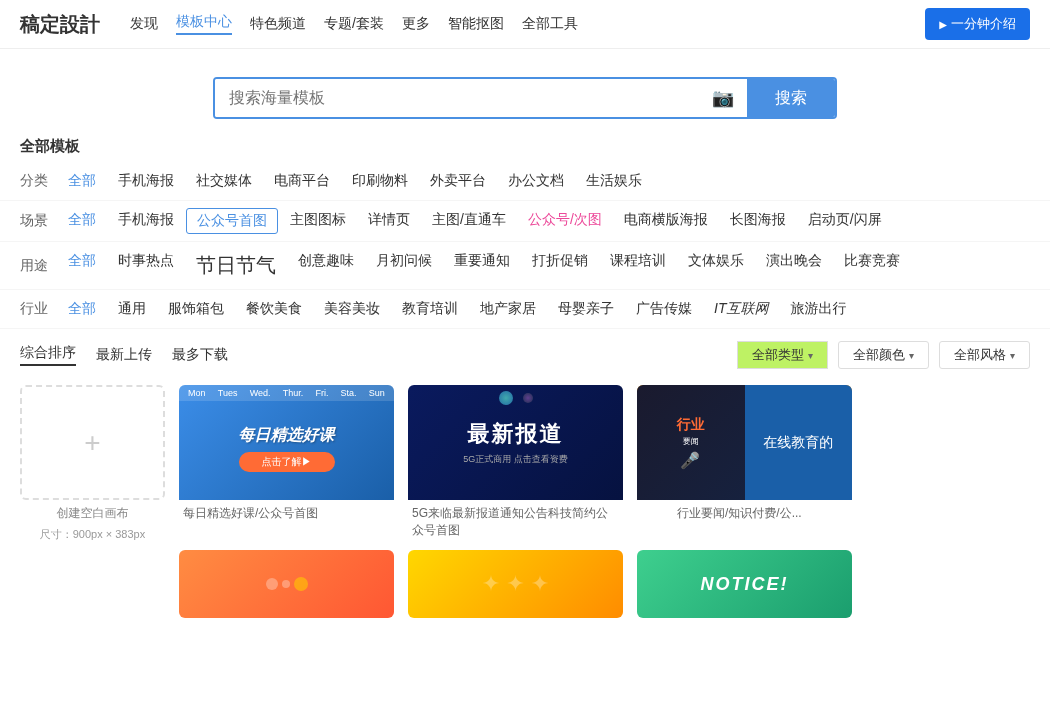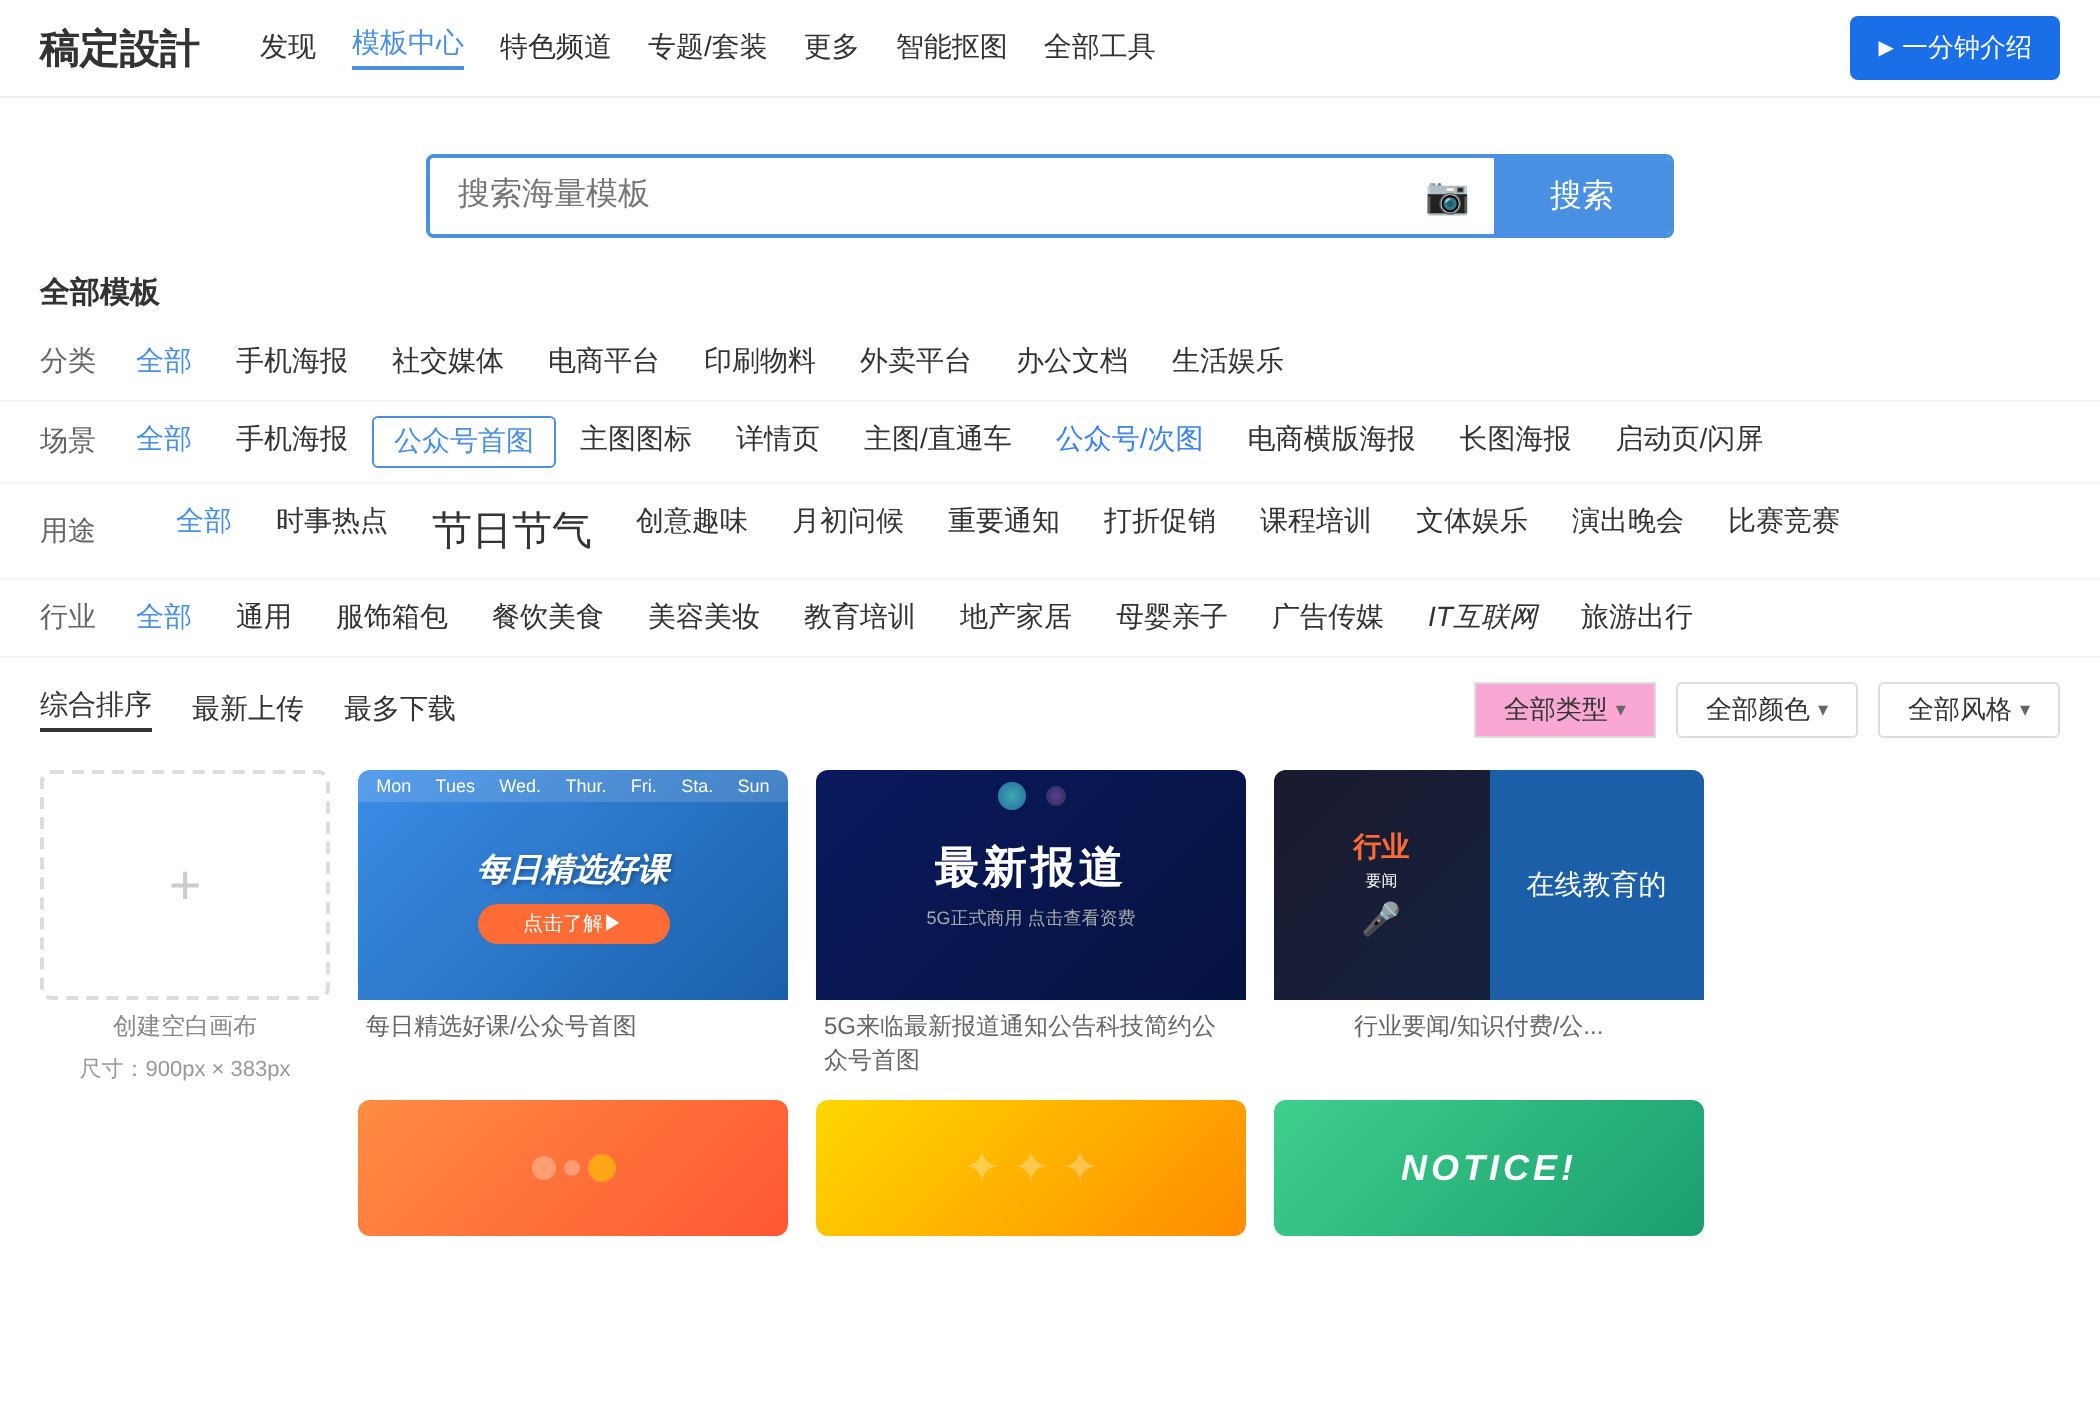--- a/index.html
+++ b/index.html
@@ -53,28 +53,28 @@
 
 <div style="display:flex; align-items:center; padding:7px 20px; border-bottom:1px solid #f5f5f5;">
   <span style="color:#666; width:38px; font-size:14px; flex-shrink:0;">场景</span>
   <div style="display:flex; flex-wrap:wrap; gap:2px;">
     <span style="padding:3px 10px; color:#4a90e2; font-size:14px; cursor:pointer;">全部</span>
     <span style="padding:3px 10px; color:#333; font-size:14px; cursor:pointer;">手机海报</span>
     <span style="padding:3px 10px; color:#4a90e2; border:1px solid #4a90e2; border-radius:3px; font-size:14px; cursor:pointer; position:relative;">公众号首图</span>
     <span style="padding:3px 10px; color:#333; font-size:14px; cursor:pointer;">主图图标</span>
     <span style="padding:3px 10px; color:#333; font-size:14px; cursor:pointer;">详情页</span>
     <span style="padding:3px 10px; color:#333; font-size:14px; cursor:pointer;">主图/直通车</span>
-    <span style="padding:3px 10px; color:#3b82f6; font-size:14px; cursor:pointer;">公众号/次图</span>
+    <span style="padding:3px 10px; color:#ec4899; font-size:14px; cursor:pointer;">公众号/次图</span>
     <span style="padding:3px 10px; color:#333; font-size:14px; cursor:pointer;">电商横版海报</span>
     <span style="padding:3px 10px; color:#333; font-size:14px; cursor:pointer;">长图海报</span>
     <span style="padding:3px 10px; color:#333; font-size:14px; cursor:pointer;">启动页/闪屏</span>
   </div>
 </div>
 
-<div style="display:flex; align-items:center; padding:7px 20px; border-bottom:1px solid #f5f5f5;gap:20px;">
+<div style="display:flex; align-items:center; padding:7px 20px; border-bottom:1px solid #f5f5f5;">
   <span style="color:#666; width:38px; font-size:14px; flex-shrink:0;">用途</span>
   <div style="display:flex; flex-wrap:wrap; gap:2px;">
     <span style="padding:3px 10px; color:#4a90e2; font-size:14px; cursor:pointer;">全部</span>
     <span style="padding:3px 10px; color:#333; font-size:14px; cursor:pointer;">时事热点</span>
     <span style="padding:3px 10px; color:#333; font-size:20px; cursor:pointer;">节日节气</span>
     <span style="padding:3px 10px; color:#333; font-size:14px; cursor:pointer;">创意趣味</span>
     <span style="padding:3px 10px; color:#333; font-size:14px; cursor:pointer;">月初问候</span>
     <span style="padding:3px 10px; color:#333; font-size:14px; cursor:pointer;">重要通知</span>
     <span style="padding:3px 10px; color:#333; font-size:14px; cursor:pointer;">打折促销</span>
     <span style="padding:3px 10px; color:#333; font-size:14px; cursor:pointer;">课程培训</span>
@@ -99,21 +99,21 @@
     <span style="padding:3px 10px; color:#333; font-size:14px; cursor:pointer;font-style:italic;">IT互联网</span>
     <span style="padding:3px 10px; color:#333; font-size:14px; cursor:pointer;">旅游出行</span>
   </div>
 </div>
 
 <div style="display:flex; align-items:center; padding:10px 20px; margin-top:2px;">
   <span style="margin-right:20px; cursor:pointer; color:#333; font-size:14px; border-bottom:2px solid #333; padding-bottom:2px;">综合排序</span>
   <span style="margin-right:20px; cursor:pointer; color:#333; font-size:14px;">最新上传</span>
   <span style="margin-right:20px; cursor:pointer; color:#333; font-size:14px;">最多下载</span>
   <div style="margin-left:auto; display:flex; gap:10px;">
-    <button style="border:1px solid #ddd; border-radius:0; padding:4px 14px; font-size:13px; cursor:pointer; display:flex; align-items:center; gap:4px; color:#333; background:#f9a8d4;">
+    <button style="border:1px solid #ddd; border-radius:0; padding:4px 14px; font-size:13px; cursor:pointer; display:flex; align-items:center; gap:4px; color:#333; background:#bef264;">
       <span>全部类型</span>
       <span style="color:#666; font-size:10px;">▾</span>
     </button>
     <button style="border:1px solid #ddd; border-radius:3px; padding:4px 14px; font-size:13px; cursor:pointer; display:flex; align-items:center; gap:4px; color:#333; background:#fff;">
       <span>全部颜色</span>
       <span style="color:#666; font-size:10px;">▾</span>
     </button>
     <button style="border:1px solid #ddd; border-radius:3px; padding:4px 14px; font-size:13px; cursor:pointer; display:flex; align-items:center; gap:4px; color:#333; background:#fff;">
       <span>全部风格</span>
       <span style="color:#666; font-size:10px;">▾</span>

